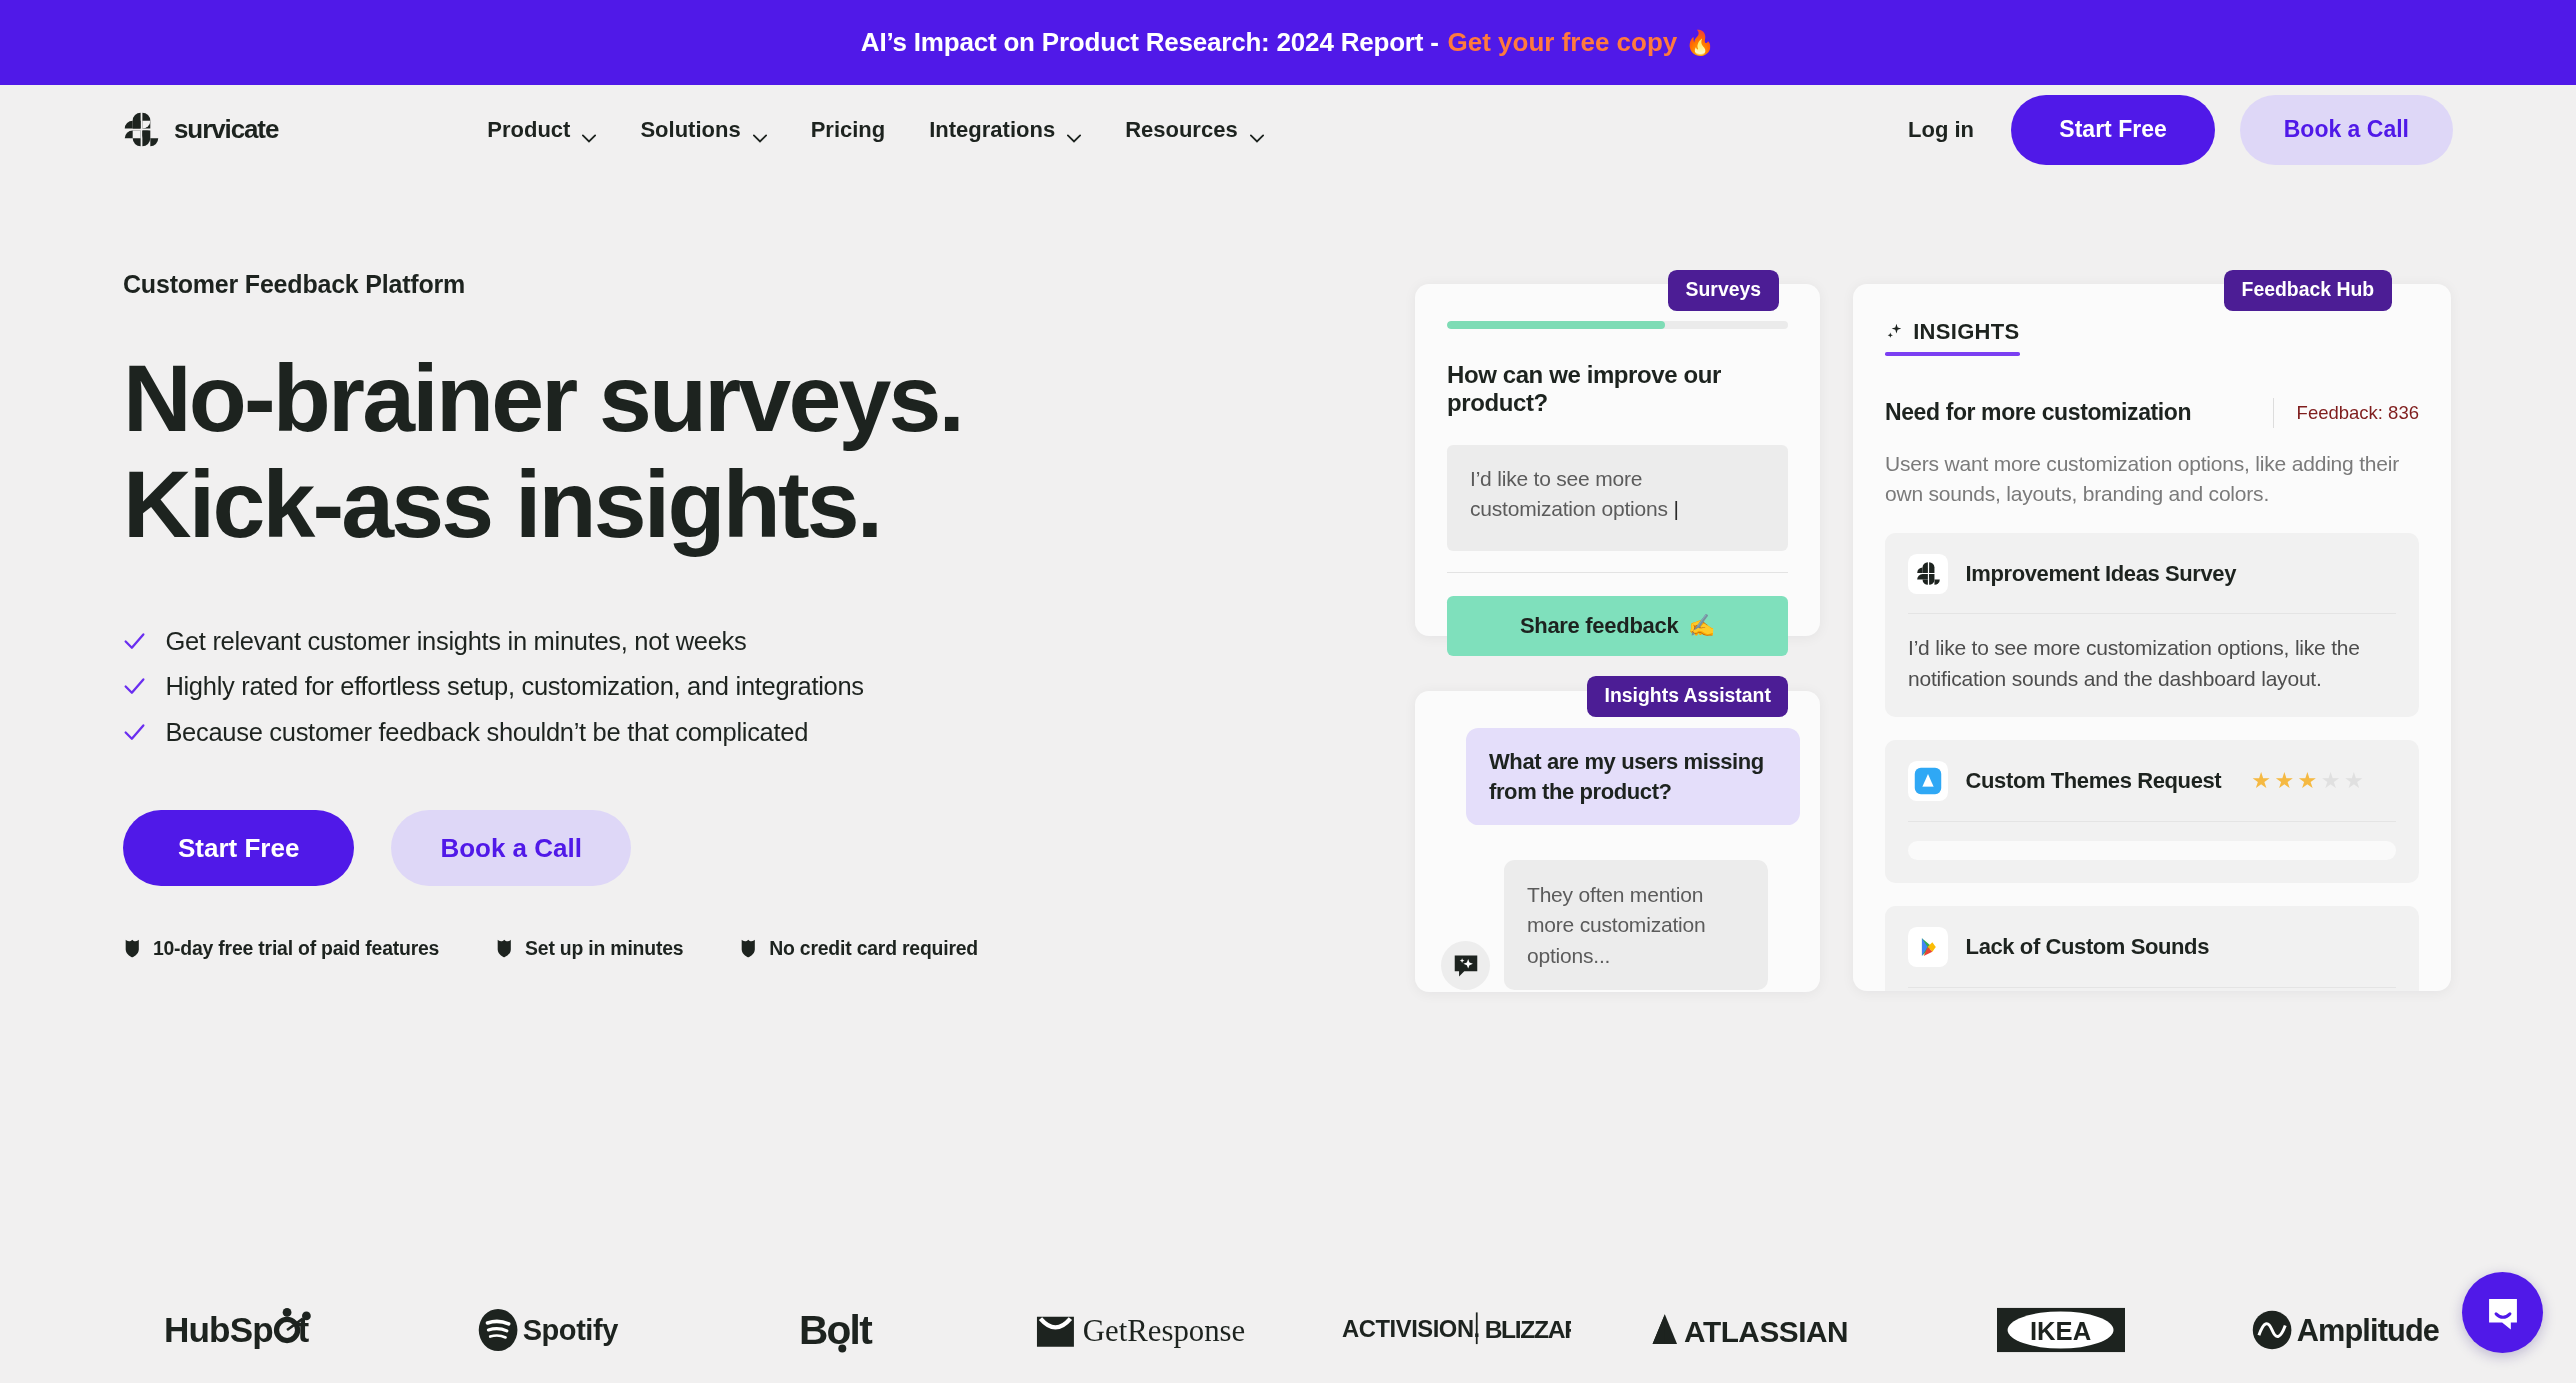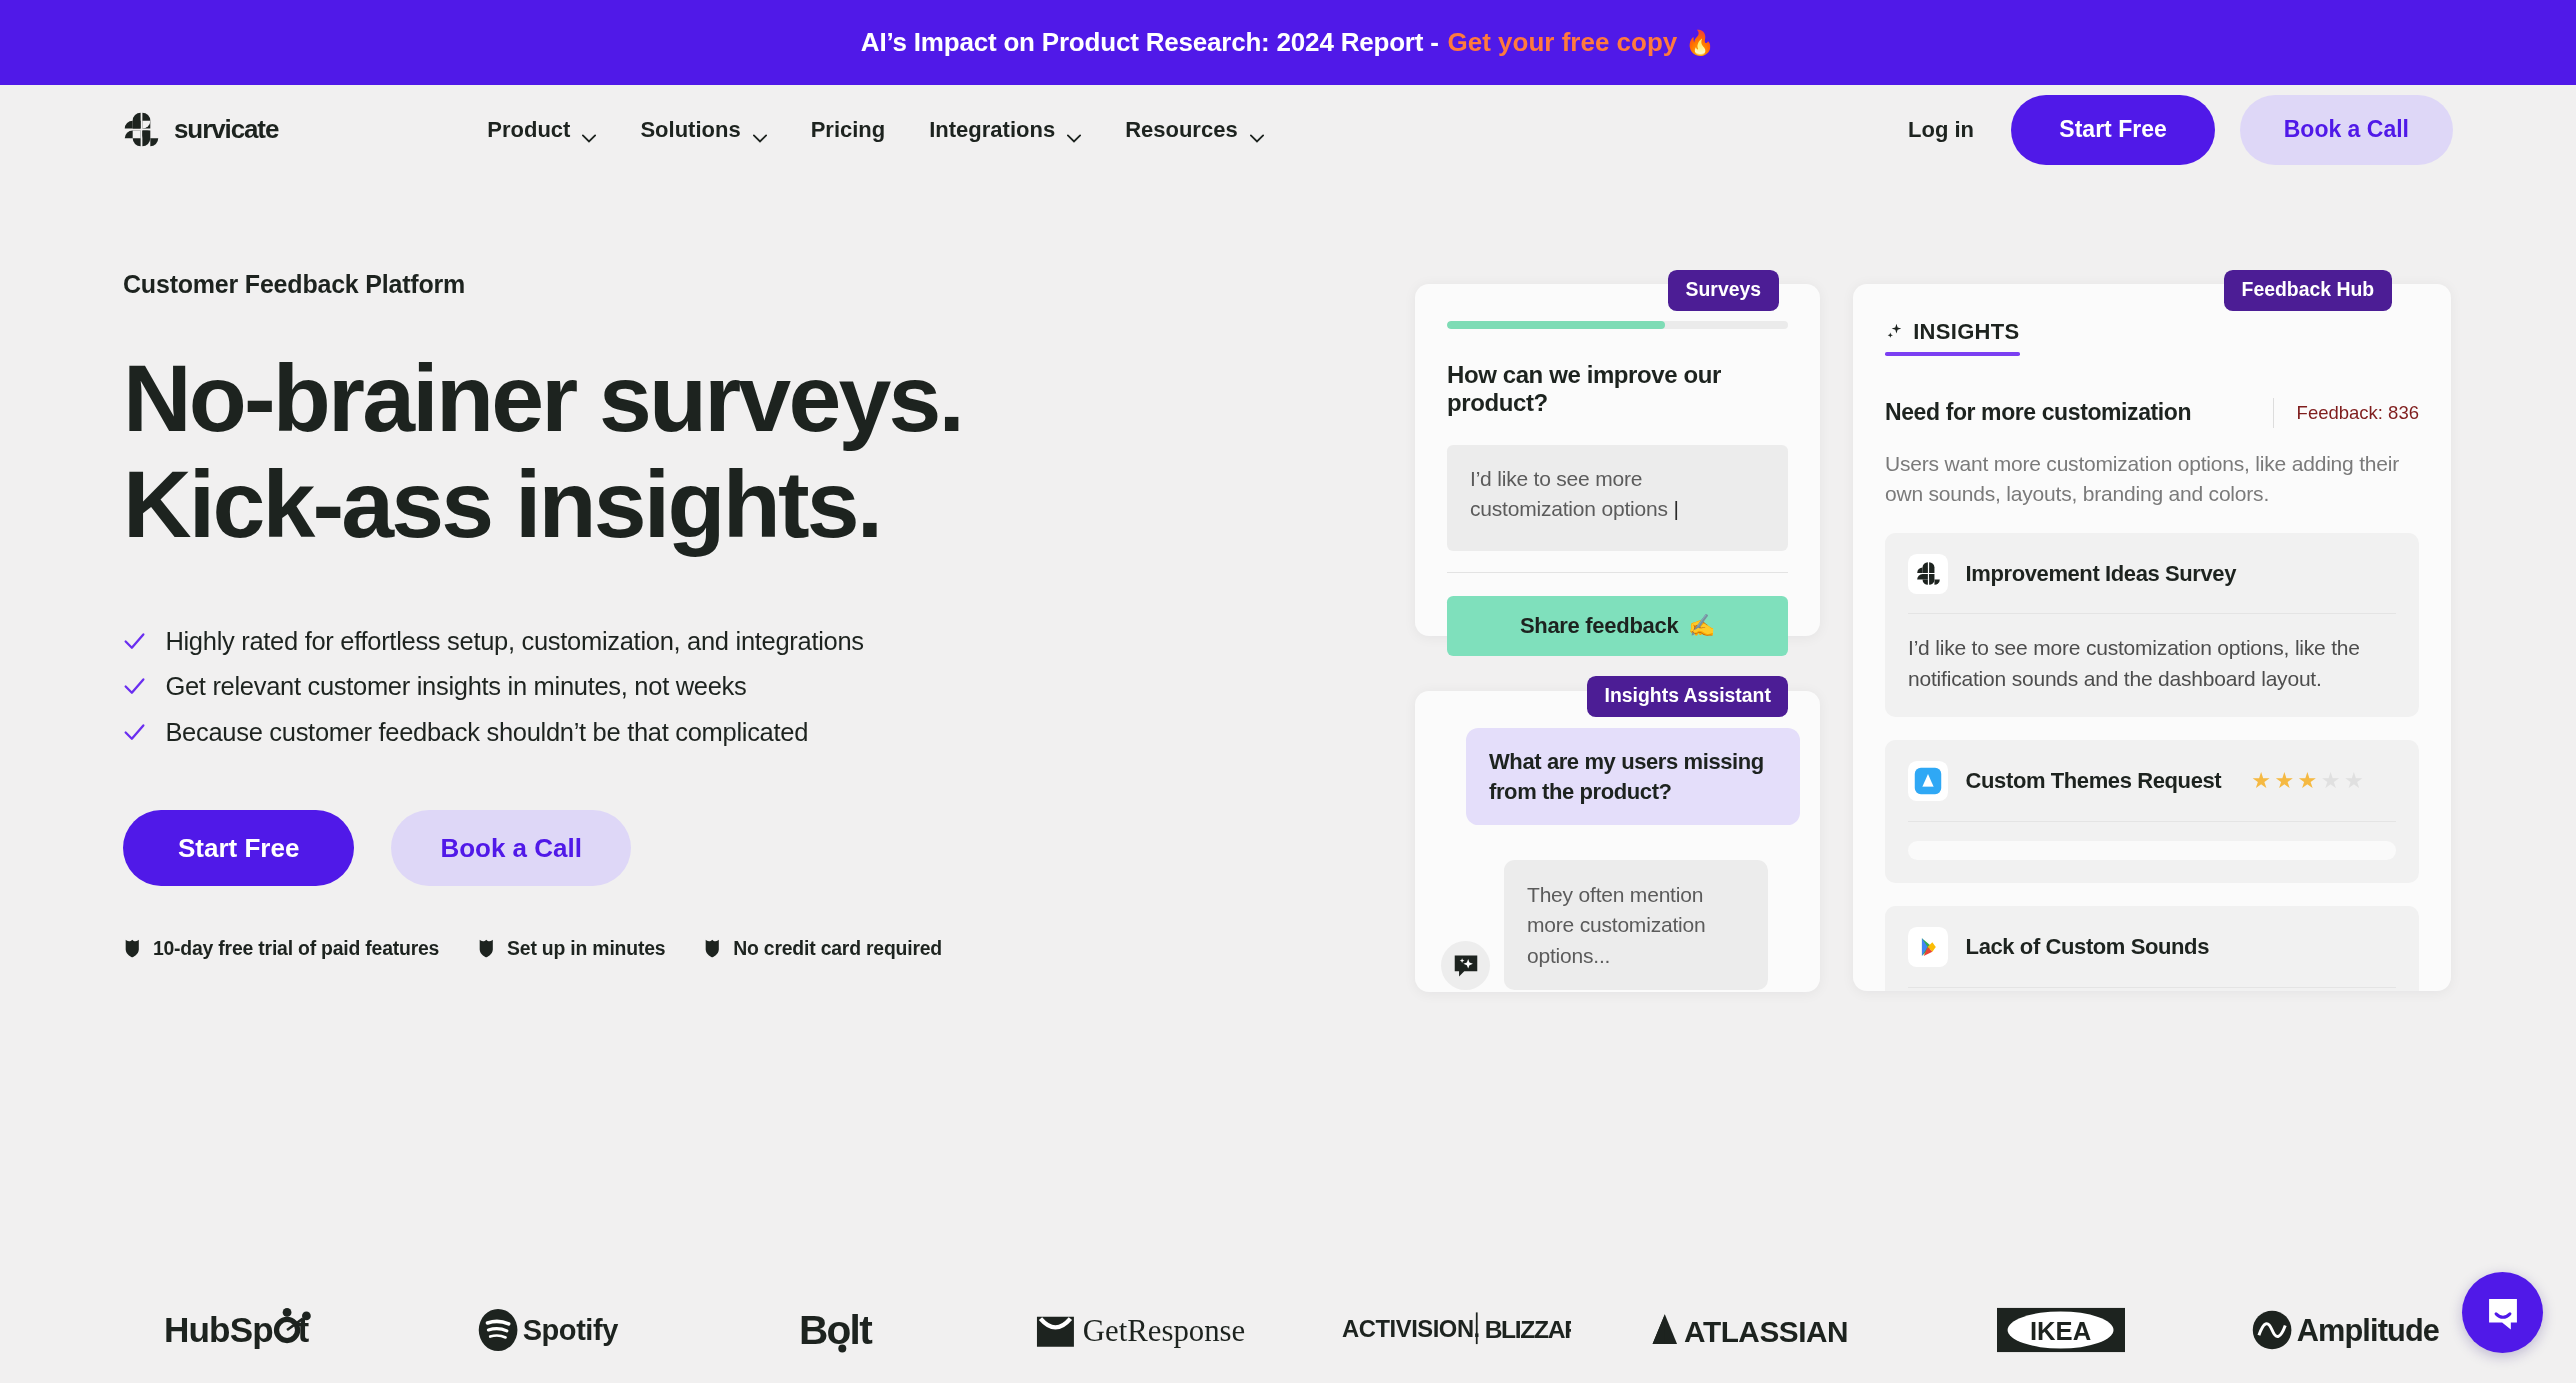--- a/index.html
+++ b/index.html
@@ -114,21 +114,21 @@
   .cta-row { margin-top: 63px; display: flex; align-items: center; gap: 37px; }
   .btn-hero-primary {
     background: #5019e8; color: #fff;
     font-size: 26px; height: 76px; padding: 0 55px; border-radius: 879px;
   }
   .btn-hero-soft {
     background: #ded7f7; color: #5019e8;
     font-size: 26px; height: 76px; padding: 0 49px; border-radius: 879px;
   }
 
-  .trust-row { margin-top: 51px; display: flex; align-items: center; gap: 38px; }
+  .trust-row { margin-top: 51px; display: flex; align-items: center; gap: 56px; }
   .trust-item { display: flex; align-items: center; gap: 11.4px; }
   .trust-mark { width: 18.5px; height: 21px; display: block; }
   .trust-text { font-size: 19.4px; font-weight: 700; color: #1d231f; letter-spacing: -0.2px; }
 
   
   .hero-right {
     position: absolute;
     left: 1415px; top: 0;
     width: 1038px; height: 721px;
   }
@@ -342,27 +342,27 @@
     <h1 class="headline">
       <span>No-brainer surveys.</span><br>
       <span>Kick-ass insights.</span>
     </h1>
 
     <div class="bullets">
       <div class="bullet">
         <svg class="check-purple" viewBox="0 0 26 26">
             <path d="M3 13 L10 20 L23 5" stroke="#6a2ef0" stroke-width="2.6" fill="none" stroke-linecap="round" stroke-linejoin="round"></path>
           </svg>
-        <span class="bullet-text">Highly rated for effortless setup, customization, and integrations</span>
+        <span class="bullet-text">Get relevant customer insights in minutes, not weeks</span>
       </div>
       <div class="bullet">
         <svg class="check-purple" viewBox="0 0 26 26">
             <path d="M3 13 L10 20 L23 5" stroke="#6a2ef0" stroke-width="2.6" fill="none" stroke-linecap="round" stroke-linejoin="round"></path>
           </svg>
-        <span class="bullet-text">Get relevant customer insights in minutes, not weeks</span>
+        <span class="bullet-text">Highly rated for effortless setup, customization, and integrations</span>
       </div>
       <div class="bullet">
         <svg class="check-purple" viewBox="0 0 26 26">
             <path d="M3 13 L10 20 L23 5" stroke="#6a2ef0" stroke-width="2.6" fill="none" stroke-linecap="round" stroke-linejoin="round"></path>
           </svg>
         <span class="bullet-text">Because customer feedback shouldn’t be that complicated</span>
       </div>
     </div>
 
     <div class="cta-row">

